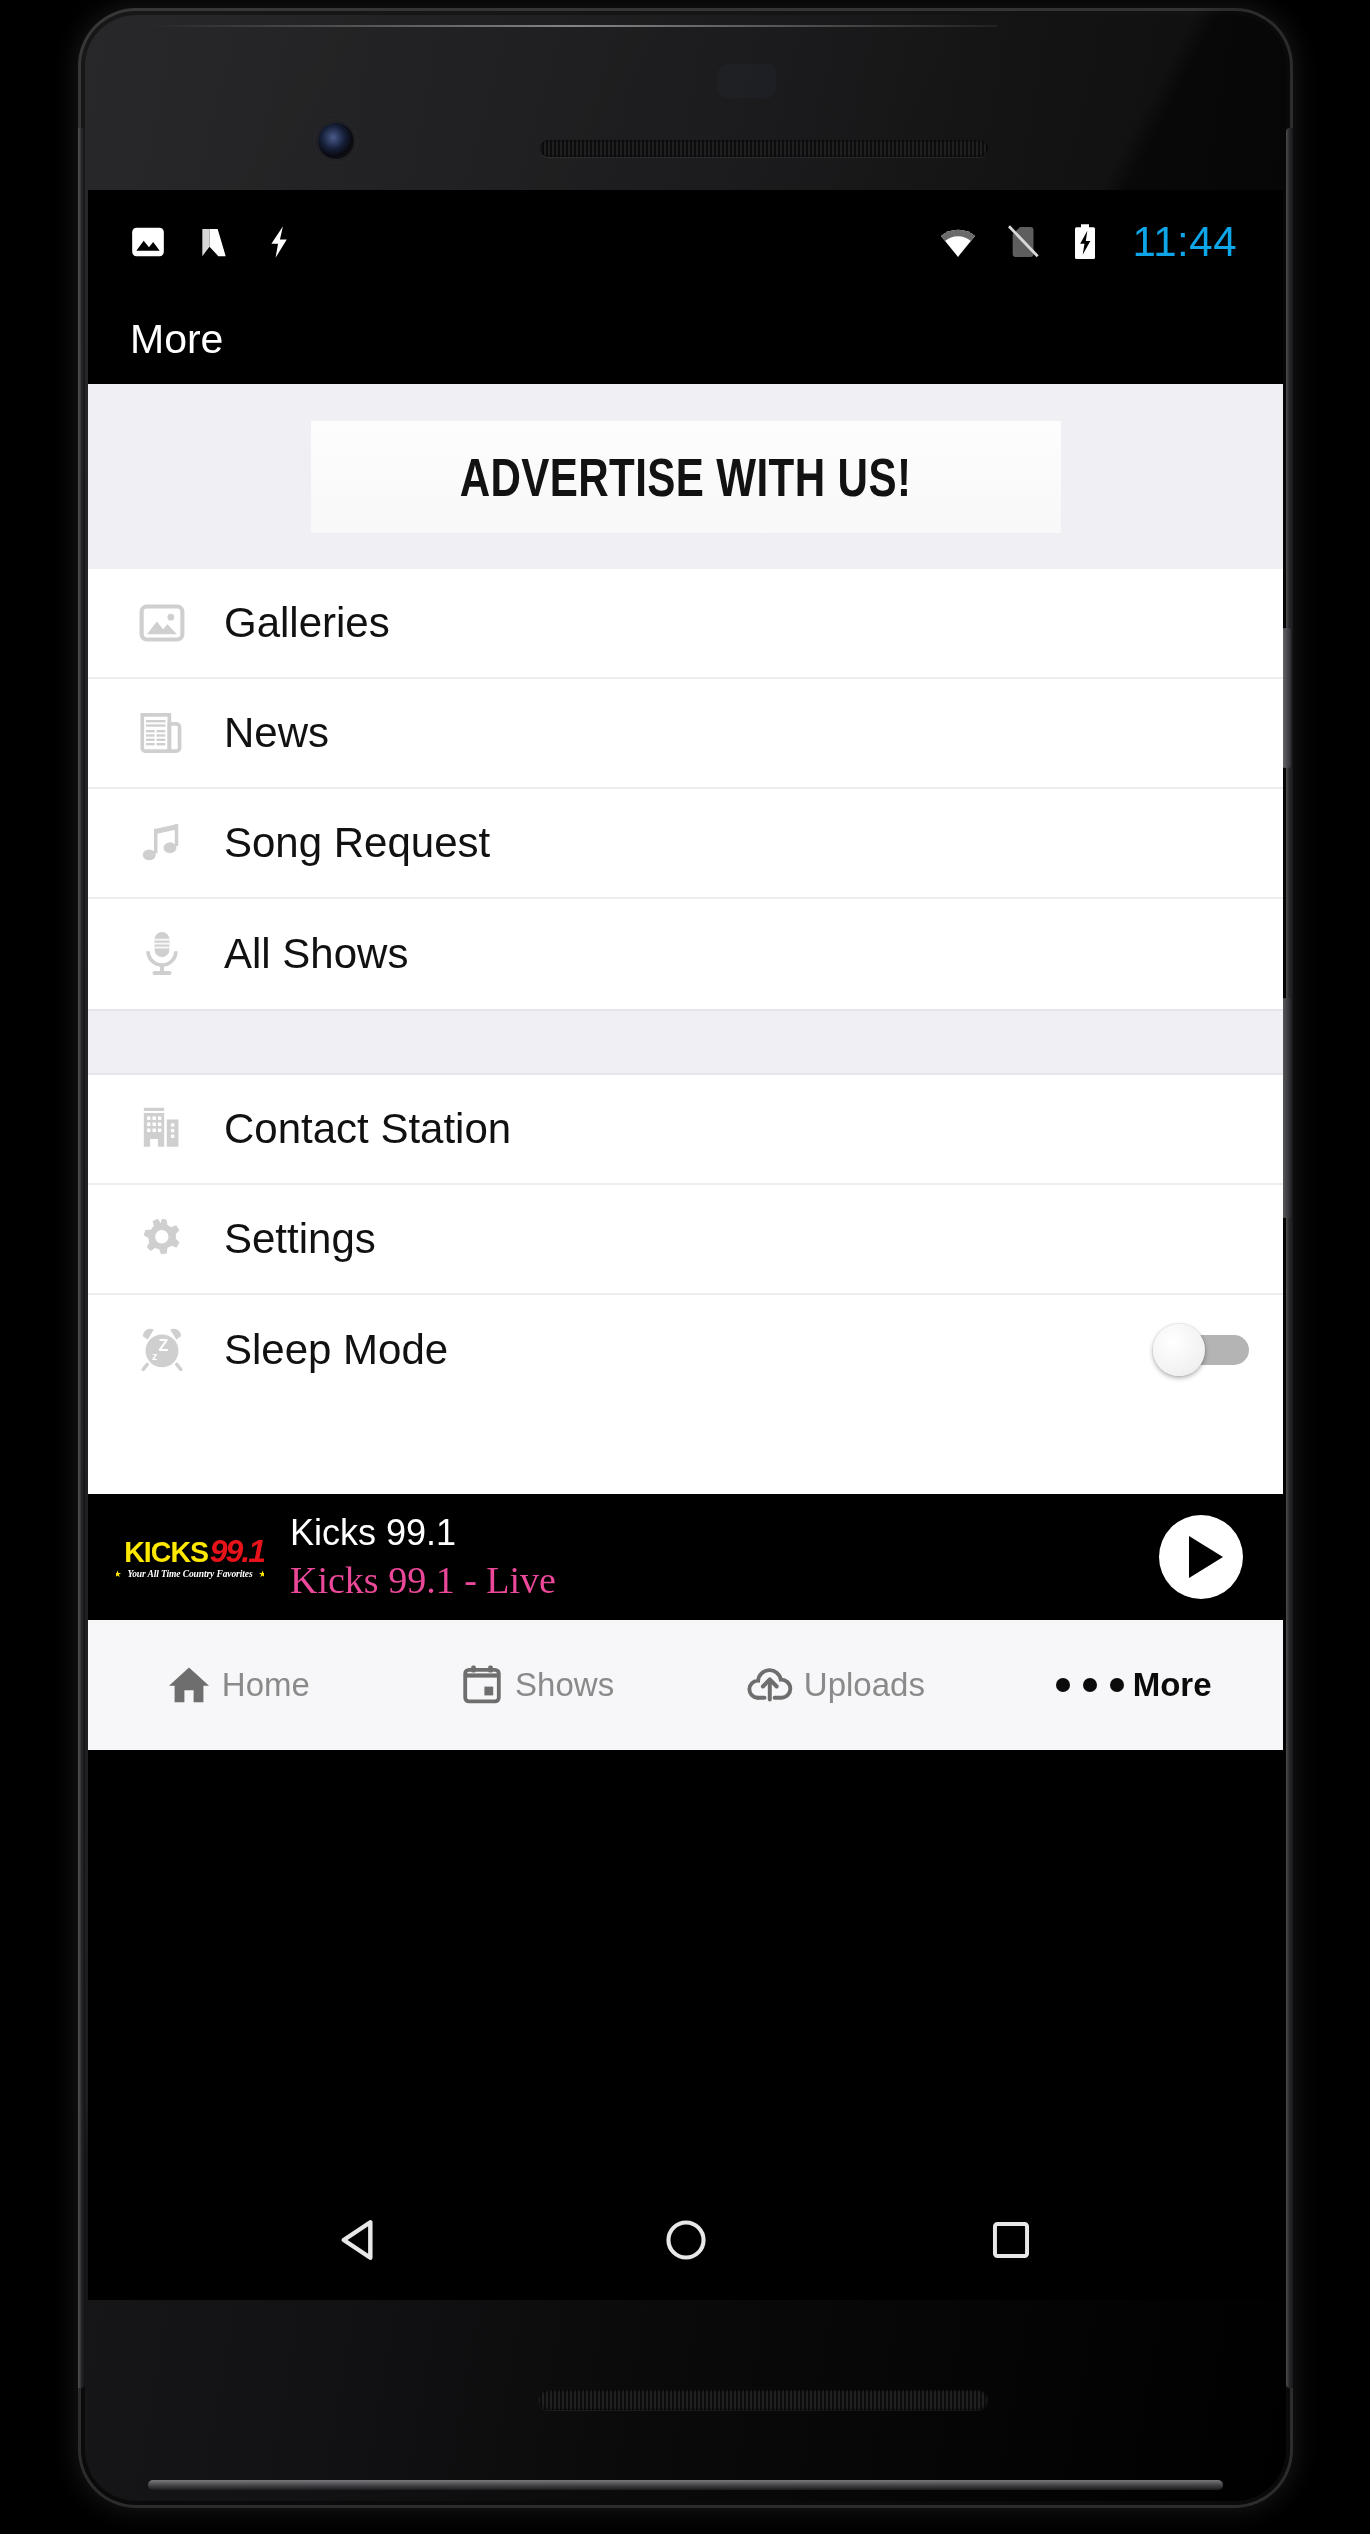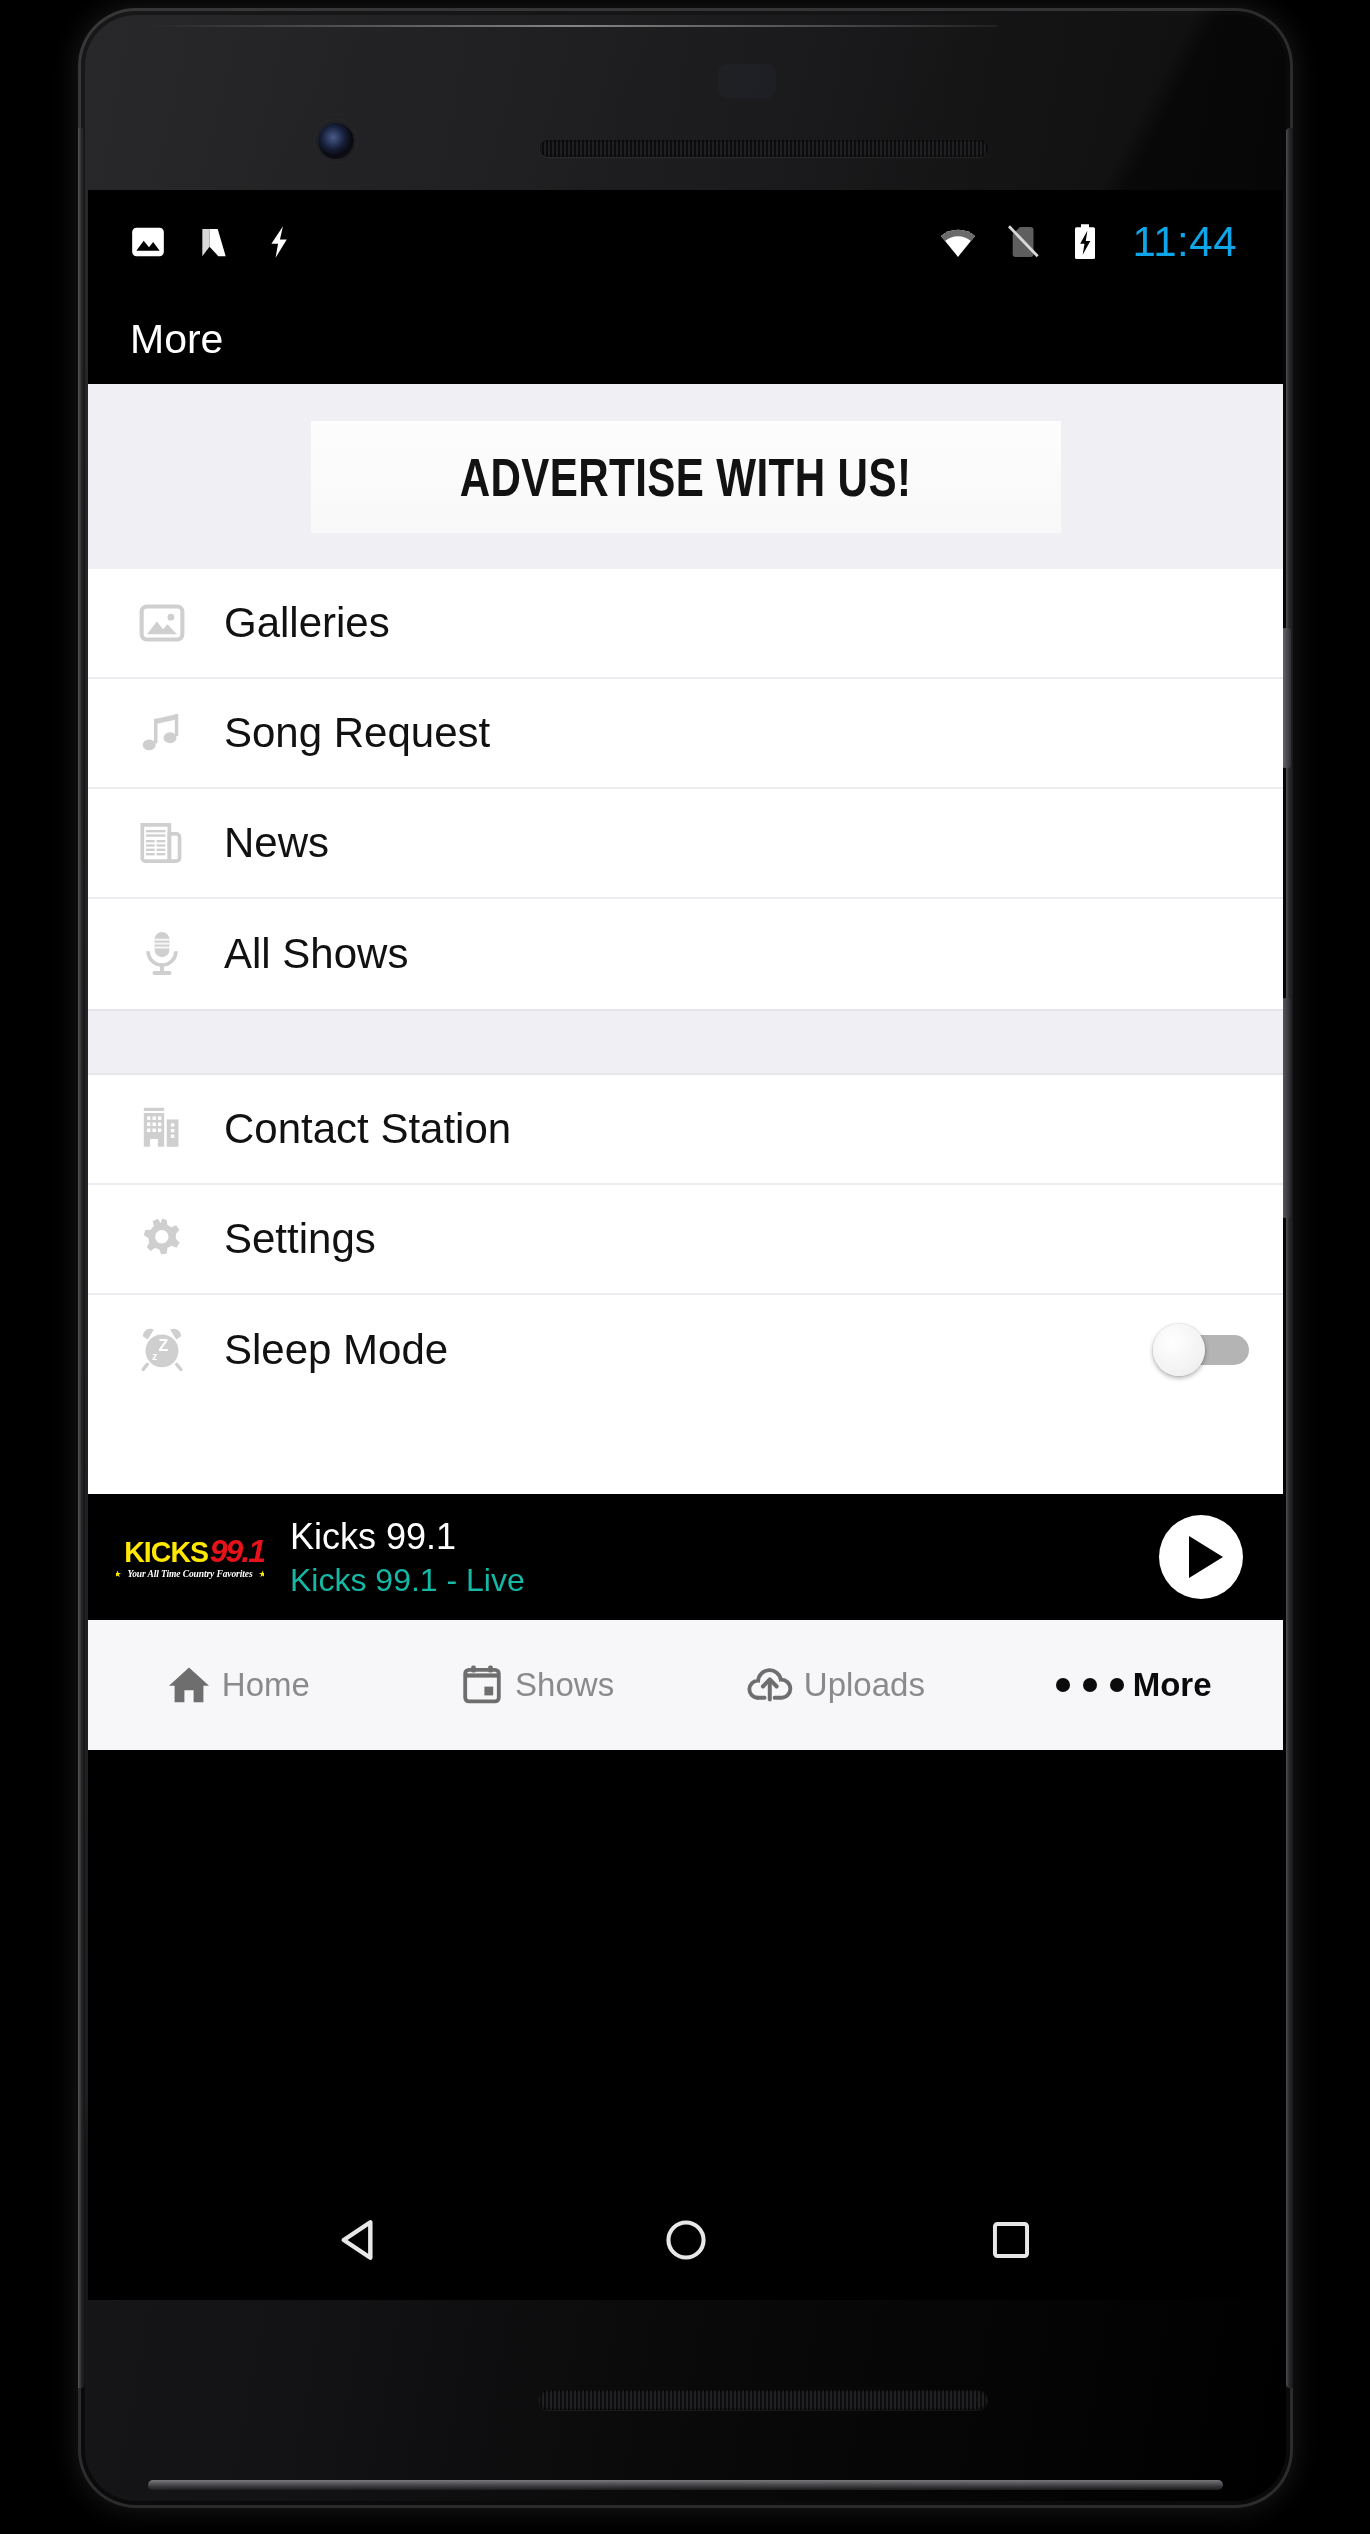--- a/index.html
+++ b/index.html
@@ -185,21 +185,21 @@
   }
   .logo-line2 { display:flex; align-items:center; gap:3px; margin-top:2px; width:100%; justify-content:center;}
   .logo-star { color:#FFE800; font-size:9px; line-height:1;}
   .logo-bars { width:16px; height:6px; background: repeating-linear-gradient(0deg,#fff 0 1px,#000 1px 2px);}
   .logo-tagline {
     font-family:"Liberation Serif", serif; font-style:italic; font-weight:bold;
     font-size:9.5px; color:#fff; white-space:nowrap; letter-spacing:-.1px;
   }
   #player-meta { margin-left: 26px; display:flex; flex-direction:column; gap: 4px; }
   #player-title { color:#fff; font-size: 36px; }
-  #player-subtitle { color:#14b8a6; font-size: 32px; }
+  #player-subtitle { color:#ec4899; font-size: 38px; font-family: Liberation Serif, serif; }
   #play-button {
     margin-left:auto; width: 84px; height:84px; border-radius:50%;
     background:#fff; display:flex; align-items:center; justify-content:center;
     margin-right: 6px;
   }
   #play-triangle {
     width:0;height:0;
     border-left: 34px solid #000;
     border-top: 21px solid transparent;
     border-bottom: 21px solid transparent;
@@ -309,33 +309,20 @@
 
         <div class="menu-row">
           <span class="row-icon">
             <svg width="52" height="52" viewBox="0 0 24 24">
               <rect x="2.6" y="4.4" width="18.8" height="15.2" rx="2.4" fill="none" stroke="#cfcfcf" stroke-width="1.9"></rect>
               <circle cx="16.1" cy="9.3" r="1.55" fill="#cfcfcf"></circle>
               <path d="M5.1 17.2 L9.6 11.3 L12.5 14.9 L14.5 12.6 L18.9 17.2 Z" fill="#cfcfcf"></path>
             </svg>
           </span>
           <span class="row-label">Galleries</span>
-        </div>
-
-        <div class="menu-row">
-          <span class="row-icon">
-            <svg width="52" height="52" viewBox="0 0 24 24">
-              <path d="M9.2 5.4 L19.2 3.2 V5.6 L9.2 7.8 Z" fill="#cfcfcf"></path>
-              <rect x="8.3" y="5.4" width="1.6" height="11.4" fill="#cfcfcf"></rect>
-              <rect x="17.9" y="3.2" width="1.6" height="10.2" fill="#cfcfcf"></rect>
-              <ellipse cx="6.1" cy="17.5" rx="3" ry="2.5" fill="#cfcfcf"></ellipse>
-              <ellipse cx="15.7" cy="14.2" rx="3" ry="2.5" fill="#cfcfcf"></ellipse>
-            </svg>
-          </span>
-          <span class="row-label">Song Request</span>
         </div>
 
         <div class="menu-row">
           <span class="row-icon">
             <svg width="52" height="52" viewBox="0 0 24 24">
               <path d="M2.9 3.6 H15.4 V20.4 H4.3 A1.4 1.4 0 0 1 2.9 19 Z" fill="none" stroke="#cfcfcf" stroke-width="1.7"></path>
               <path d="M15.4 7.8 H18.6 A1.5 1.5 0 0 1 20.1 9.3 V18.9 A1.5 1.5 0 0 1 18.6 20.4 H15.4 Z" fill="none" stroke="#cfcfcf" stroke-width="1.7"></path>
               <g fill="#cfcfcf">
                 <rect x="4.6" y="6" width="9" height="1.1"></rect>
                 <rect x="4.6" y="8" width="9" height="1.1"></rect>
@@ -344,20 +331,33 @@
                 <rect x="4.6" y="12.6" width="4" height="1.1"></rect>
                 <rect x="9.5" y="12.6" width="4" height="1.1"></rect>
                 <rect x="4.6" y="14.6" width="4" height="1.1"></rect>
                 <rect x="9.5" y="14.6" width="4" height="1.1"></rect>
                 <rect x="4.6" y="16.6" width="4" height="1.1"></rect>
                 <rect x="9.5" y="16.6" width="4" height="1.1"></rect>
               </g>
             </svg>
           </span>
           <span class="row-label">News</span>
+        </div>
+
+        <div class="menu-row">
+          <span class="row-icon">
+            <svg width="52" height="52" viewBox="0 0 24 24">
+              <path d="M9.2 5.4 L19.2 3.2 V5.6 L9.2 7.8 Z" fill="#cfcfcf"></path>
+              <rect x="8.3" y="5.4" width="1.6" height="11.4" fill="#cfcfcf"></rect>
+              <rect x="17.9" y="3.2" width="1.6" height="10.2" fill="#cfcfcf"></rect>
+              <ellipse cx="6.1" cy="17.5" rx="3" ry="2.5" fill="#cfcfcf"></ellipse>
+              <ellipse cx="15.7" cy="14.2" rx="3" ry="2.5" fill="#cfcfcf"></ellipse>
+            </svg>
+          </span>
+          <span class="row-label">Song Request</span>
         </div>
 
         <div class="menu-row">
           <span class="row-icon">
             <svg width="52" height="52" viewBox="0 0 24 24">
               <rect x="8.6" y="1.9" width="6.8" height="11.6" rx="3.4" fill="#cfcfcf"></rect>
               <g stroke="#f6f6f6" stroke-width="0.95">
                 <line x1="8.6" y1="5.4" x2="15.4" y2="5.4"></line>
                 <line x1="8.6" y1="7.2" x2="15.4" y2="7.2"></line>
                 <line x1="8.6" y1="9" x2="15.4" y2="9"></line>

